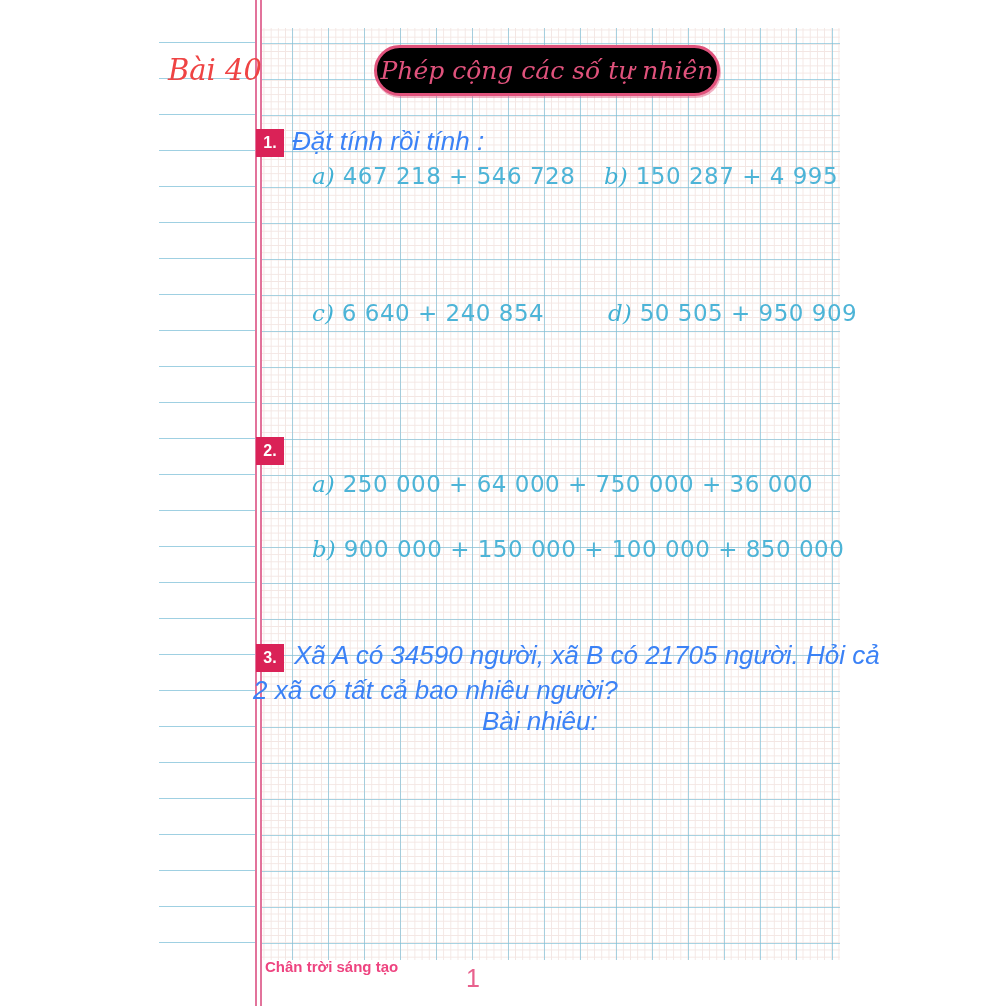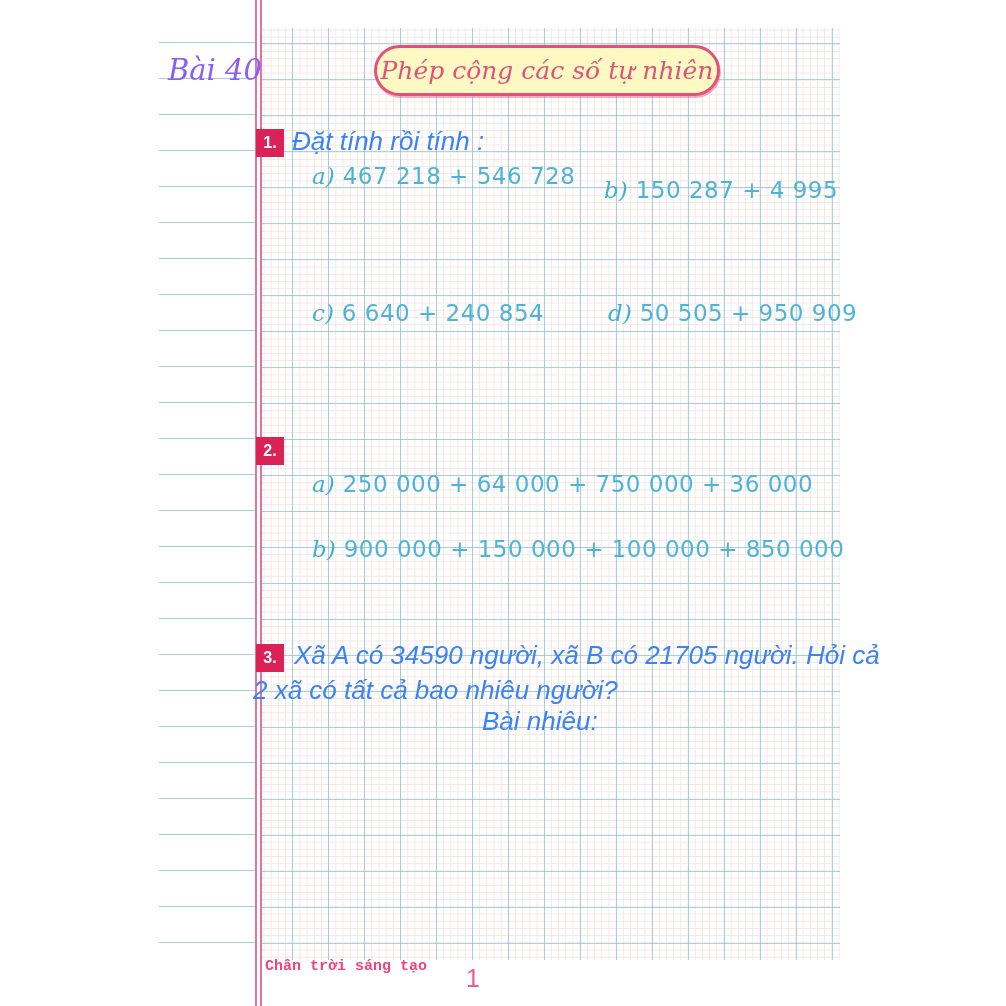--- a/index.html
+++ b/index.html
@@ -29,25 +29,25 @@
       linear-gradient(to right, rgba(122,191,216,.65) 1.2px, transparent 1.2px),
       linear-gradient(to bottom, rgba(122,191,216,.65) 1.2px, transparent 1.2px),
       linear-gradient(to right, #f3e6e3 1px, transparent 1px),
       linear-gradient(to bottom, #f3e6e3 1px, transparent 1px);
     background-size:36px 36px,36px 36px,7.2px 7.2px,7.2px 7.2px;
     background-position:30px 0,0 15px,1.5px 0,0 1.5px;
   }
   .lesson-label{
     position:absolute;left:168px;top:53px;width:90px;
     font-family:"DejaVu Serif",serif;font-style:italic;
-    font-size:29px;color:#8b5cf6;text-align:center;white-space:nowrap;
+    font-size:29px;color:#ef4444;text-align:center;white-space:nowrap;
   }
   .title-box{
     position:absolute;left:374px;top:45px;width:346px;height:51px;
-    background:#fef9c3;border:3.5px solid #e0527c;border-radius:26px;
+    background:#000000;border:3.5px solid #e0527c;border-radius:26px;
     box-sizing:border-box;
     display:flex;align-items:center;justify-content:center;
     box-shadow:1px 2px 0 rgba(224,82,124,.45);
   }
   .title-box span{
     font-family:"DejaVu Serif",serif;font-style:italic;
     font-size:25px;color:#e0527c;white-space:nowrap;
   }
   .badge{
     position:absolute;left:256px;width:28px;height:28px;
@@ -64,21 +64,21 @@
     position:absolute;white-space:nowrap;line-height:30px;
     font-family:"DejaVu Sans",sans-serif;
     font-size:23px;color:#4db4d7;letter-spacing:.5px;margin-left:24px;
   }
   .num-row .lbl{
     font-family:"DejaVu Serif",serif;font-style:italic;
     color:#3fb0d4;margin-right:8px;letter-spacing:0;
   }
   .footer-brand{
     position:absolute;left:265px;top:958px;
-    font-family:Liberation Mono, monospace;font-weight:bold;
+    font-family:Liberation Sans, sans-serif;font-weight:bold;
     font-size:15px;color:#ee4480;white-space:nowrap;
   }
   .page-number{
     position:absolute;left:455px;top:964px;width:36px;text-align:center;
     font-family:"Liberation Sans",sans-serif;
     font-size:25px;color:#e8618d;
   }
 </style>
 </head>
 <body>
@@ -93,21 +93,21 @@
   <div class="title-box">
     <span>Phép cộng các số tự nhiên</span>
   </div>
 
   <div class="badge" style="top:129px">1.</div>
   <div class="hw" style="left:292px;top:126px">Đặt tính rồi tính :</div>
 
   <div class="num-row" style="left:288px;top:161px">
     <span class="lbl">a)</span><span>467 218 + 546 728</span>
   </div>
-  <div class="num-row" style="left:580px;top:175px">
+  <div class="num-row" style="left:580px;top:161px">
     <span class="lbl">b)</span><span>150 287 + 4 995</span>
   </div>
   <div class="num-row" style="left:288px;top:298px">
     <span class="lbl">c)</span><span>6 640 + 240 854</span>
   </div>
   <div class="num-row" style="left:584px;top:298px">
     <span class="lbl">d)</span><span>50 505 + 950 909</span>
   </div>
 
   <div class="badge" style="top:437px">2.</div>

